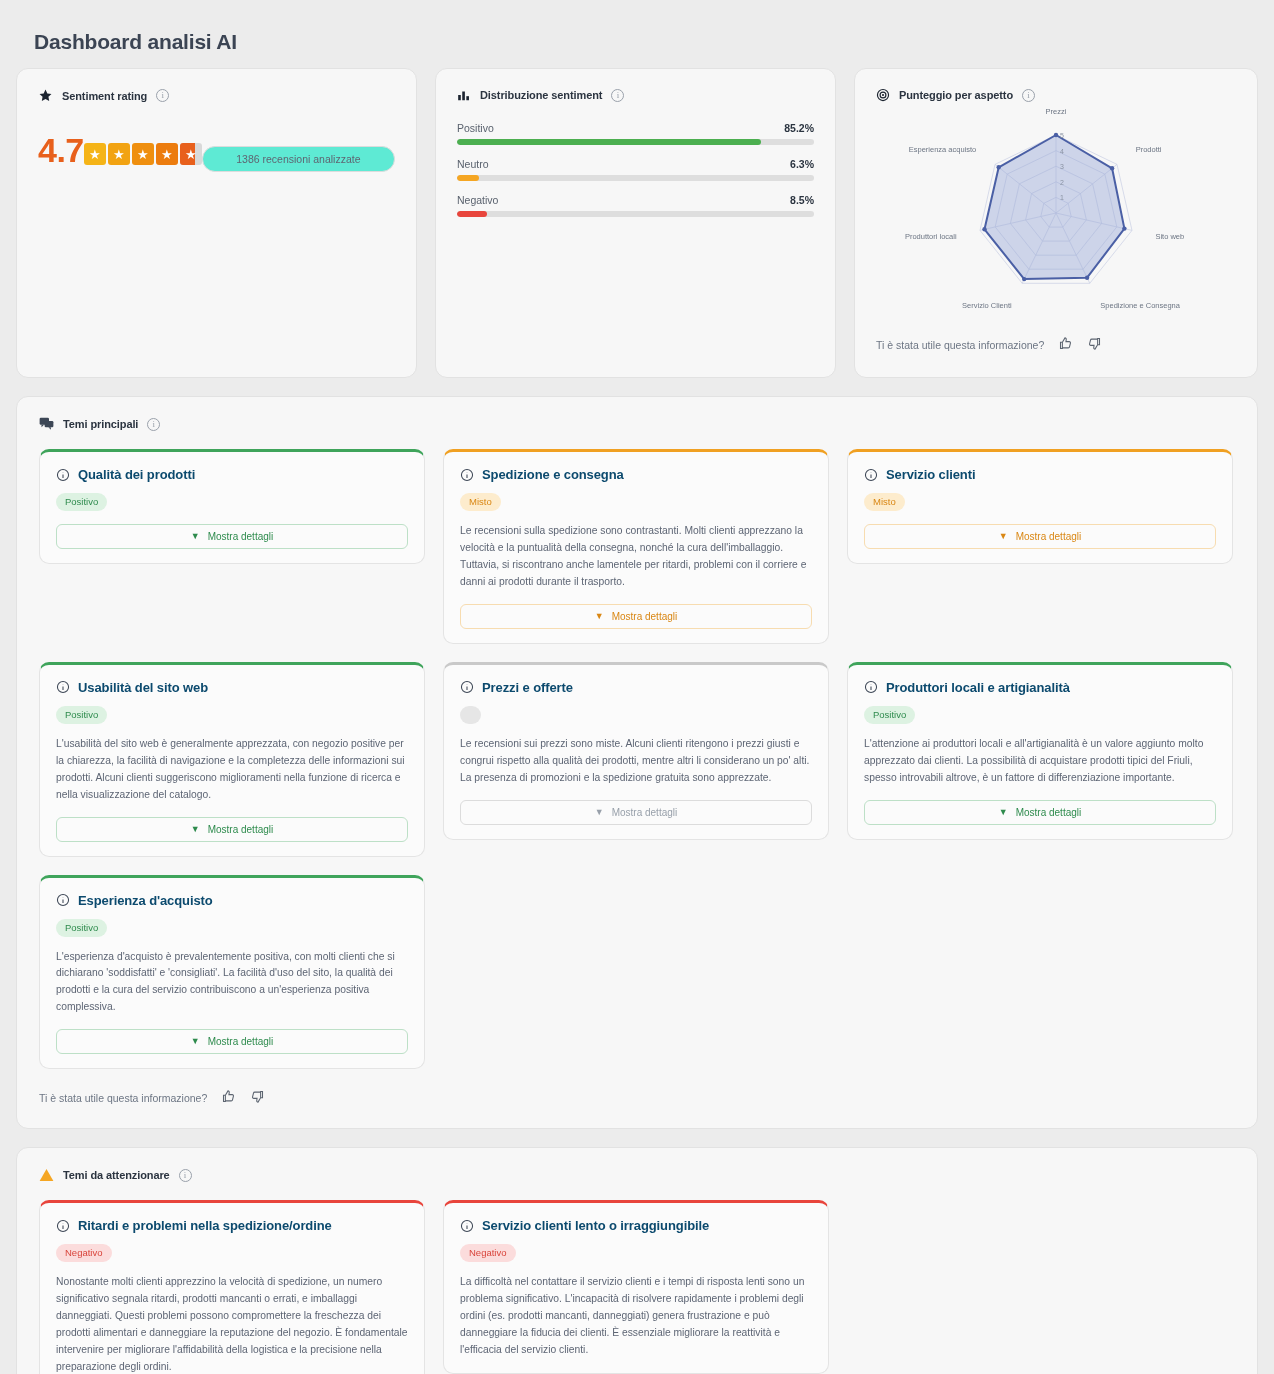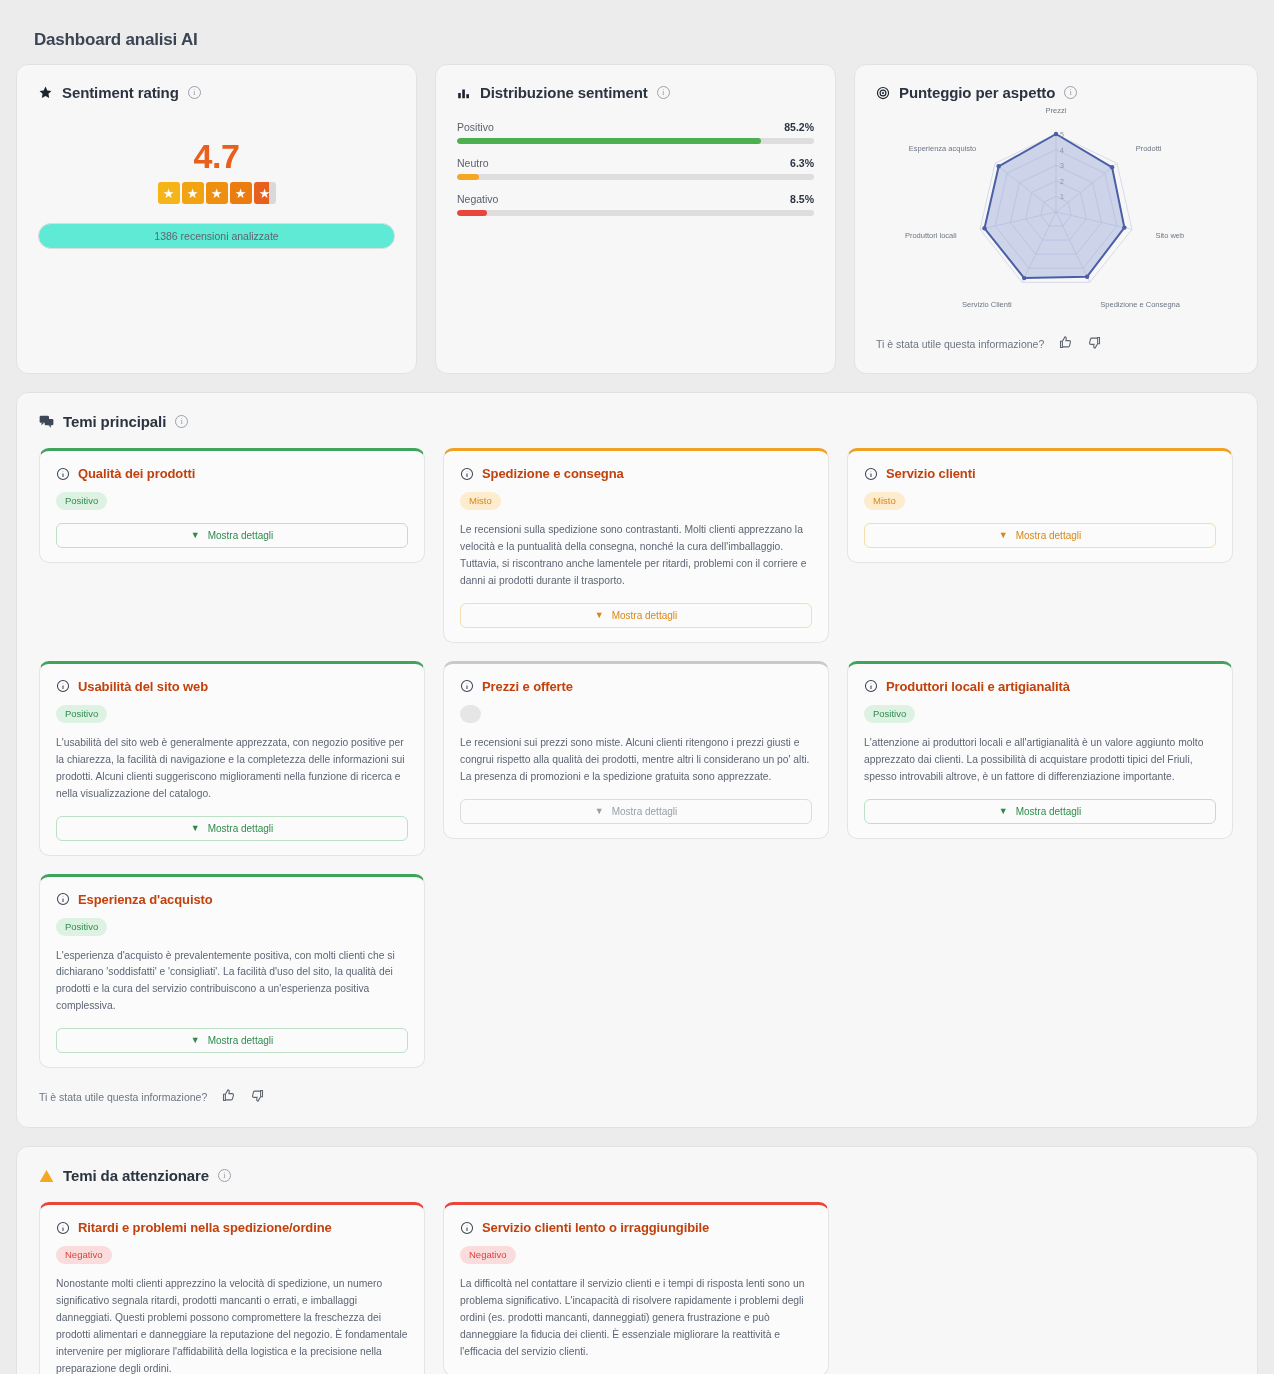--- a/index.html
+++ b/index.html
@@ -10,21 +10,21 @@
     color: #2b3440;
     -webkit-font-smoothing: antialiased;
   }
   body { padding: 0 0 40px 0; }
 
   .page { width: 1274px; }
 
   
   .page-header { padding: 30px 34px 14px 34px; }
   .page-title {
-    font-size: 17px;
+    font-size: 21px;
     font-weight: bold;
     letter-spacing: -0.2px;
     color: #3b4453;
   }
   .page-subtitle {
     margin-top: 9px;
     font-size: 11.5px;
     color: #6d7684;
   }
 
@@ -33,21 +33,21 @@
     background: #f7f7f7;
     border: 1px solid #e2e2e2;
     border-radius: 12px;
   }
   .card-title-row {
     display: flex;
     align-items: center;
     gap: 9px;
   }
   .card-title {
-    font-size: 15px;
+    font-size: 11px;
     font-weight: bold;
     letter-spacing: -0.1px;
     color: #2b3440;
   }
   .lead-icon { display: inline-flex; align-items: center; justify-content: center; }
   .info-dot {
     width: 13px; height: 13px;
     flex: 0 0 13px;
     border-radius: 50%;
     border: 1px solid #9aa1ab;
@@ -66,23 +66,23 @@
     padding: 0 16px;
   }
   .top-card {
     width: 404px;
     min-height: 310px;
     padding: 19px 21px;
   }
 
   
   .rating-wrap {
-    margin-top: 38px;
-    display: flex;
-    flex-direction: column;
+    margin-top: 24px;
+    display: flex;
+    flex-direction: row;
     align-items: center;
   }
   .rating-value {
     font-size: 34px;
     font-weight: bold;
     color: #e8601c;
     letter-spacing: -0.5px;
     line-height: 1;
   }
   .stars {
@@ -193,21 +193,21 @@
   .theme-card.neg { border-top-color: #e8453c; }
 
   .theme-head {
     display: flex;
     align-items: center;
     gap: 8px;
   }
   .theme-title {
     font-size: 13px;
     font-weight: bold;
-    color: #c2410c;
+    color: #0c4a6e;
     letter-spacing: -0.1px;
   }
   .badge {
     display: inline-block;
     margin-top: 11px;
     padding: 3px 9px;
     border-radius: 9px;
     font-size: 9.5px;
     line-height: 1.25;
   }

